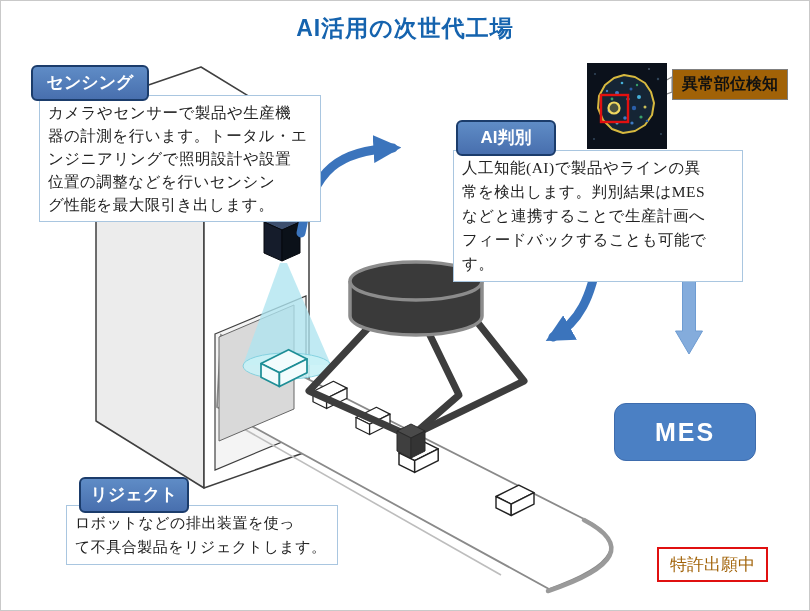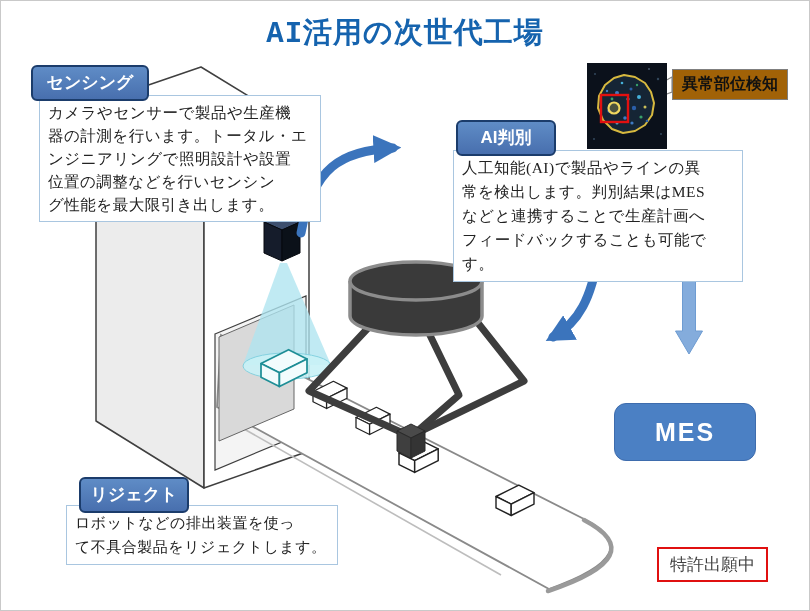--- a/index.html
+++ b/index.html
@@ -4,21 +4,21 @@
 <style>
   html,body{margin:0;padding:0;background:#f3f3f3;}
   .stage{
     position:relative;width:808px;height:609px;margin:0 auto;
     background:#ffffff;border:1px solid #c9c9c9;overflow:hidden;
     font-family:"Liberation Sans","DejaVu Sans",sans-serif;
   }
   .stage svg.art{position:absolute;left:0;top:0;}
   .page-title{
     position:absolute;left:0;right:0;top:12px;text-align:center;
-    font-size:29px;font-weight:bold;color:#1563ae;letter-spacing:1px;font-family:Liberation Mono, monospace;
+    font-size:23px;font-weight:bold;color:#1563ae;letter-spacing:1px;
   }
   .callout-header{
     position:absolute;box-sizing:border-box;text-align:center;
     color:#ffffff;font-weight:bold;font-size:17px;padding:4px 0 5px 0;
     background:linear-gradient(#5d8ac6,#44700? ,#4c79b5);
     background:linear-gradient(#5f8cc6,#486fae);
     border:2px solid #1b3c6b;border-radius:6px;z-index:3;
   }
   .callout-body{
     position:absolute;box-sizing:border-box;background:#ffffff;
@@ -33,21 +33,21 @@
     color:#111111;z-index:2;white-space:nowrap;
   }
   .mes-box{
     position:absolute;left:613px;top:361px;width:140px;height:56px;
     background:#4b80c4;border:1px solid #3e6cad;border-radius:12px;
     color:#ffffff;font-size:25px;font-weight:bold;letter-spacing:2px;
     text-align:center;line-height:56px;z-index:2;margin-top:41px;
   }
   .patent-badge{
     position:absolute;left:656px;top:546px;background:#ffffff;
-    border:2px solid #e01010;color:#404040;font-size:17px;
+    border:2px solid #e01010;color:#a16207;font-size:17px;
     padding:4px 11px;z-index:2;white-space:nowrap;
   }
 </style>
 </head>
 <body>
 
 <div class="stage">
 
   <svg class="art" width="808" height="609" viewBox="0 0 808 609">
     <defs>

